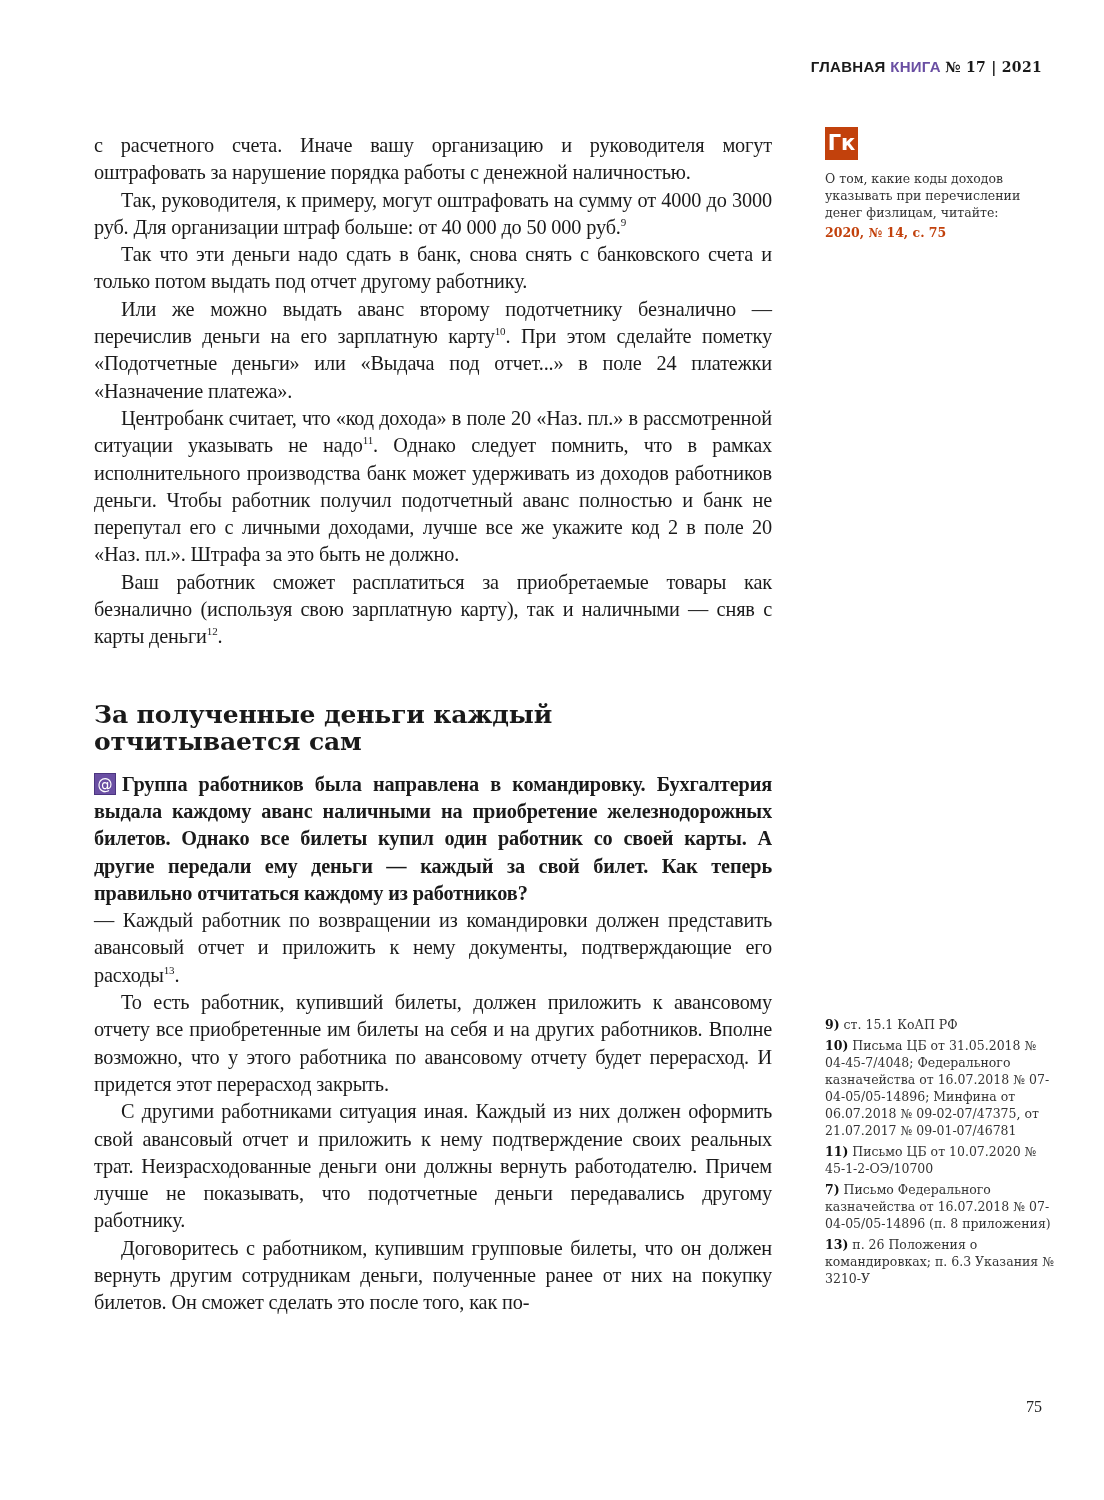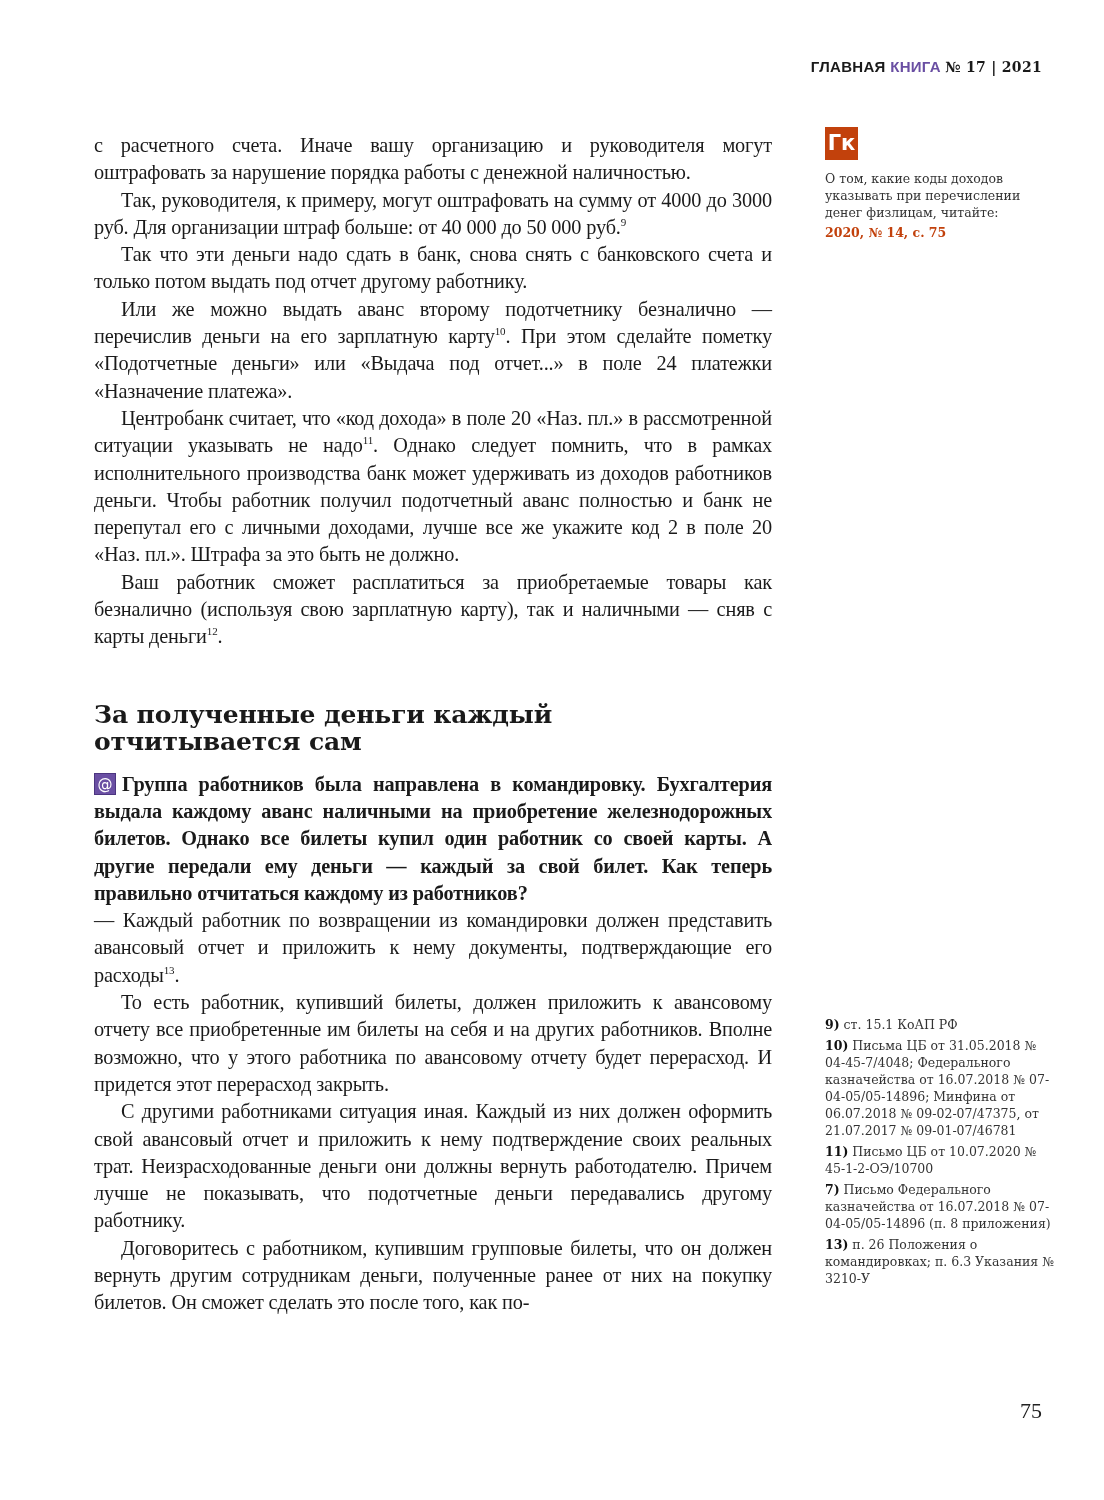--- a/index.html
+++ b/index.html
@@ -36,21 +36,21 @@
       width: 33px; height: 33px; background: #c2410c; color: #fff; position: relative;
       font-family: "DejaVu Sans", sans-serif; font-weight: bold; font-size: 21px; line-height: 33px; text-align: center;
       margin-bottom: 10px;
     }
     .side .ref { font-weight: bold; color: #c2410c; margin-top: 3px; }
     .notes { top: 1016px; }
     .notes .fn { margin-bottom: 4px; }
     .notes .num { font-weight: bold; color: #111; }
     .page-num {
       position: absolute; right: 62px; top: 1398px;
-      font-family: "Liberation Serif", serif; font-size: 22px; color: #222;
+      font-family: "Liberation Serif", serif; font-size: 16px; color: #222;
     }
   </style>
 </head>
 <body>
 
 <div class="header">
   <span>ГЛАВНАЯ</span>
   <span class="kniga">КНИГА</span>
   <span class="issue">№ 17 | 2021</span>
 </div>

